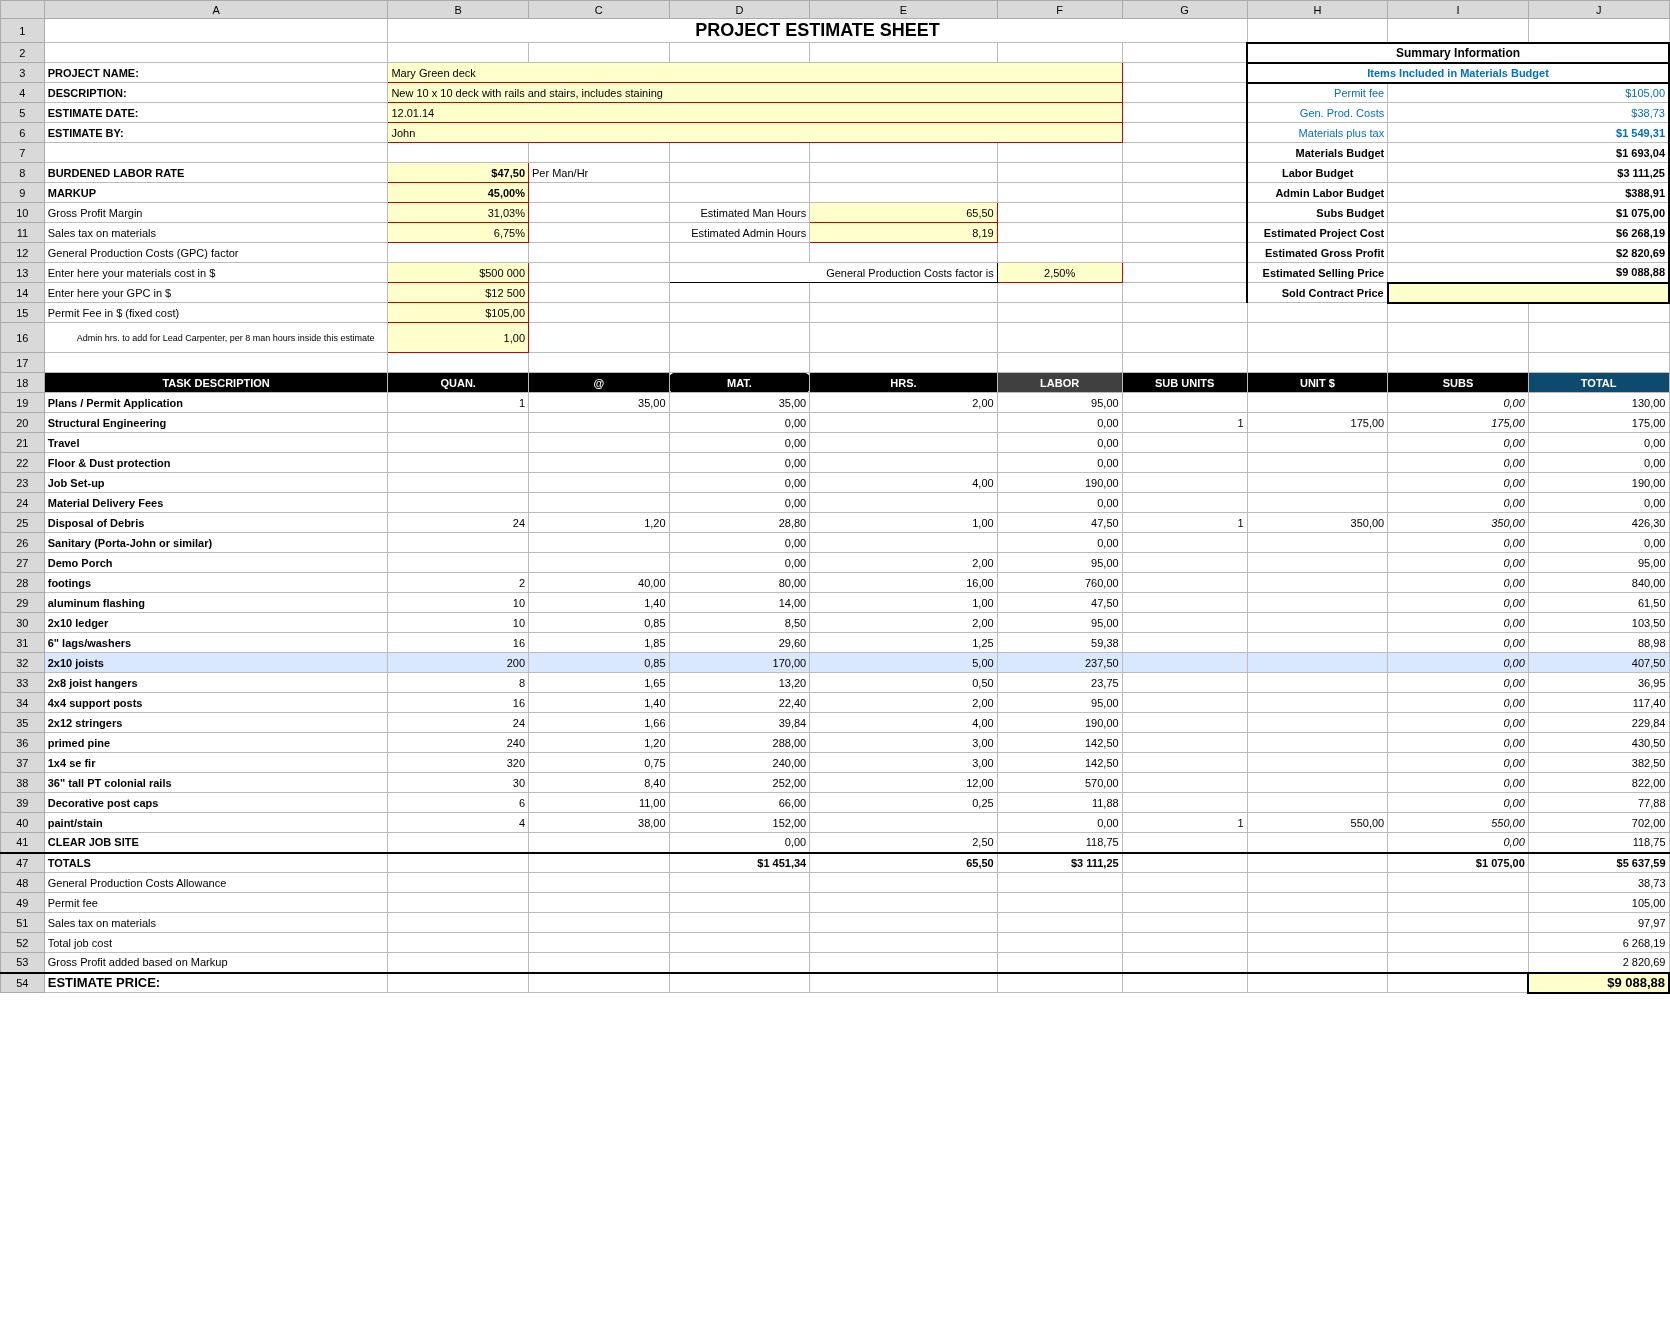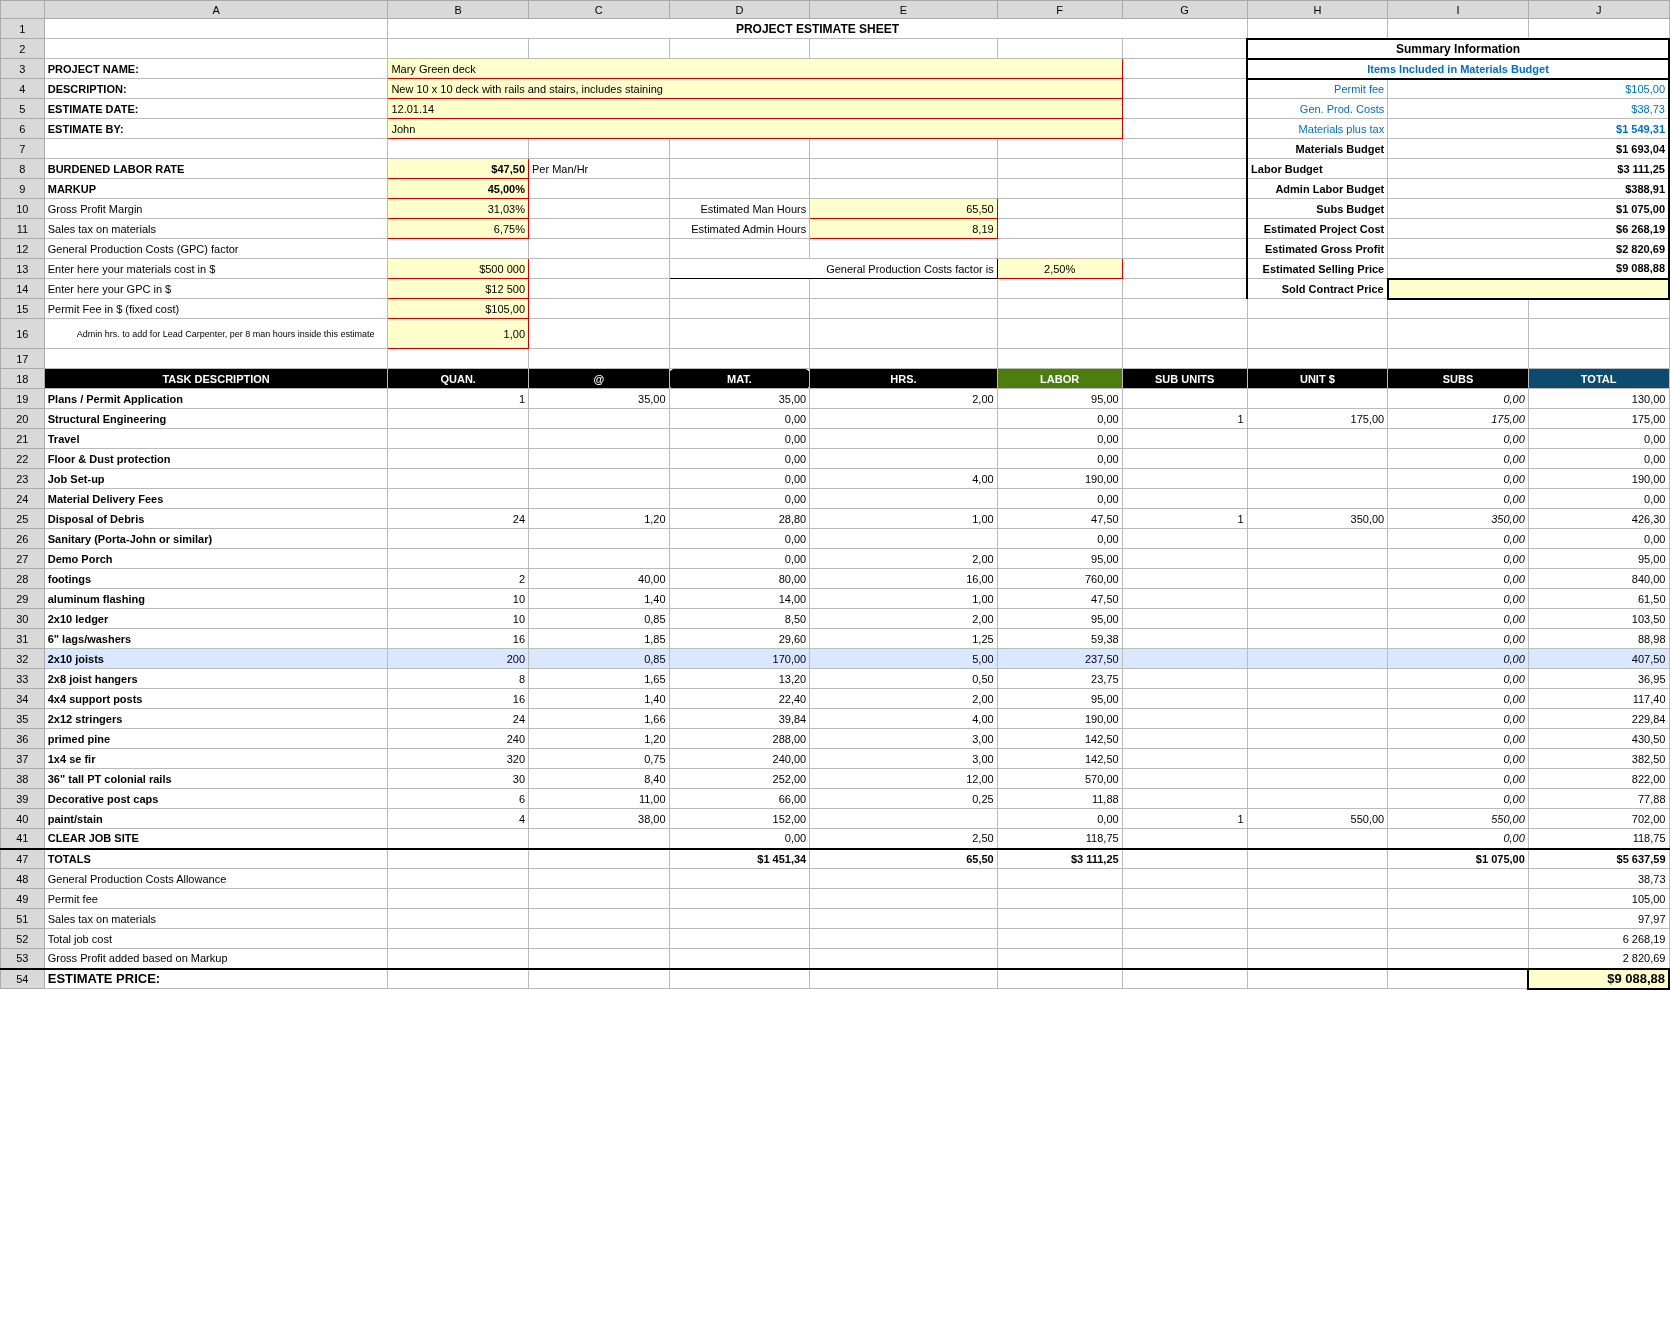--- a/index.html
+++ b/index.html
@@ -37,21 +37,21 @@
       text-align: center;
       width: 28px;
       border: 1px solid #aaa;
       font-weight: normal;
     }
     
     td { height: 20px; }
     
     .title-cell {
       text-align: center;
-      font-size: 12px;
+      font-size: 18px;
       font-weight: bold;
       border: none;
     }
     
     .label-cell { font-weight: bold; }
     
     .yellow-input {
       background: #ffffcc;
       border: 1px solid #cc0000 !important;
     }
@@ -168,21 +168,21 @@
 
     <tr>
       <td class="row-num">8</td>
       <td class="label-cell bold">BURDENED LABOR RATE</td>
       <td class="yellow-input right bold">$47,50</td>
       <td>Per Man/Hr</td>
       <td></td>
       <td></td>
       <td></td>
       <td></td>
-      <td style="text-align:left; font-weight:bold; border-left:2px solid #000;">Labor Budget</td>
+      <td style="text-align:center; font-weight:bold; border-left:2px solid #000;">Labor Budget</td>
       <td style="text-align:right; font-weight:bold; border-right:2px solid #000;" colspan="2">$3 111,25</td>
     </tr>
 
     <tr>
       <td class="row-num">9</td>
       <td class="label-cell bold">MARKUP</td>
       <td class="yellow-input right bold">45,00%</td>
       <td></td>
       <td></td>
       <td></td>
@@ -298,21 +298,21 @@
       <td></td>
     </tr>
 
     <tr style="background:#000; color:#fff; font-weight:bold;margin-top:48px;">
       <td class="row-num" style="background:#d9d9d9; color:#000;">18</td>
       <td style="background:#000; color:#fff; font-weight:bold; text-align:center;">TASK DESCRIPTION</td>
       <td style="background:#000; color:#fff; font-weight:bold; text-align:center;">QUAN.</td>
       <td style="background:#000; color:#fff; font-weight:bold; text-align:center;">@</td>
       <td style="background:#000; color:#fff; font-weight:bold; text-align:center;border-radius:6px;">MAT.</td>
       <td style="background:#000; color:#fff; font-weight:bold; text-align:center;">HRS.</td>
-      <td style="background:#4d7c0f; color:#fff; font-weight:bold; text-align:center;">LABOR</td>
+      <td style="background:#404040; color:#fff; font-weight:bold; text-align:center;">LABOR</td>
       <td style="background:#000; color:#fff; font-weight:bold; text-align:center;">SUB UNITS</td>
       <td style="background:#000; color:#fff; font-weight:bold; text-align:center;">UNIT $</td>
       <td style="background:#000; color:#fff; font-weight:bold; text-align:center;">SUBS</td>
       <td style="background:#0c4a6e; color:#fff; font-weight:bold; text-align:center;">TOTAL</td>
     </tr>
 
     <tr>
       <td class="row-num">19</td>
       <td class="bold">Plans / Permit Application</td>
       <td class="right">1</td>

